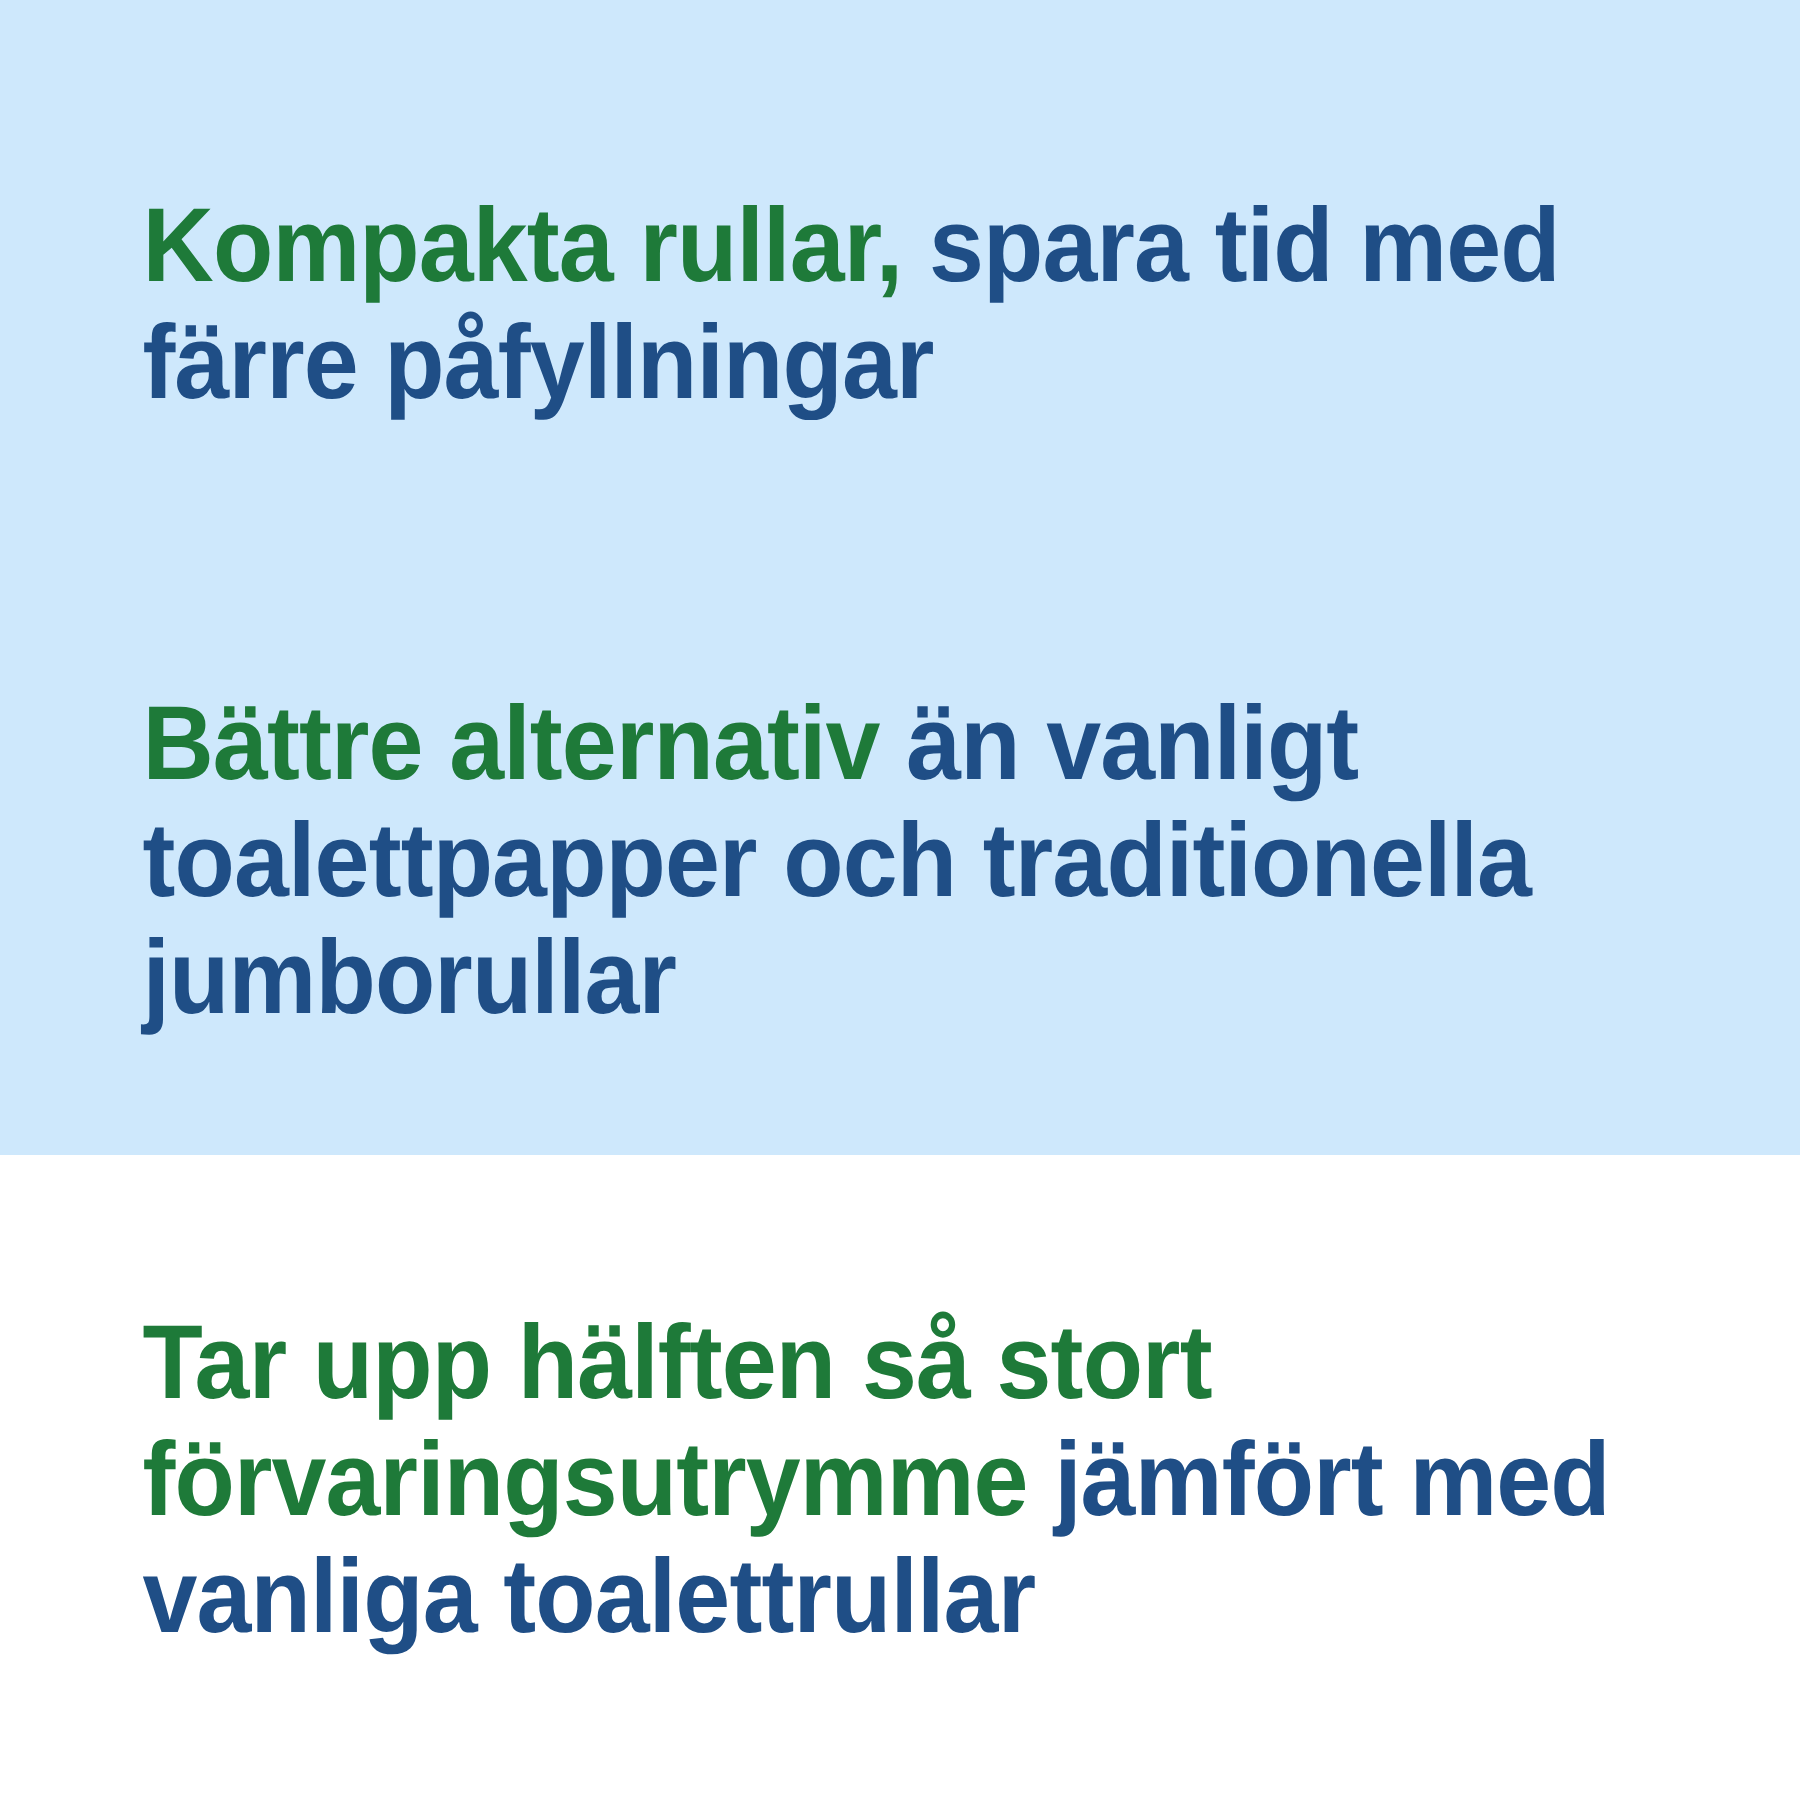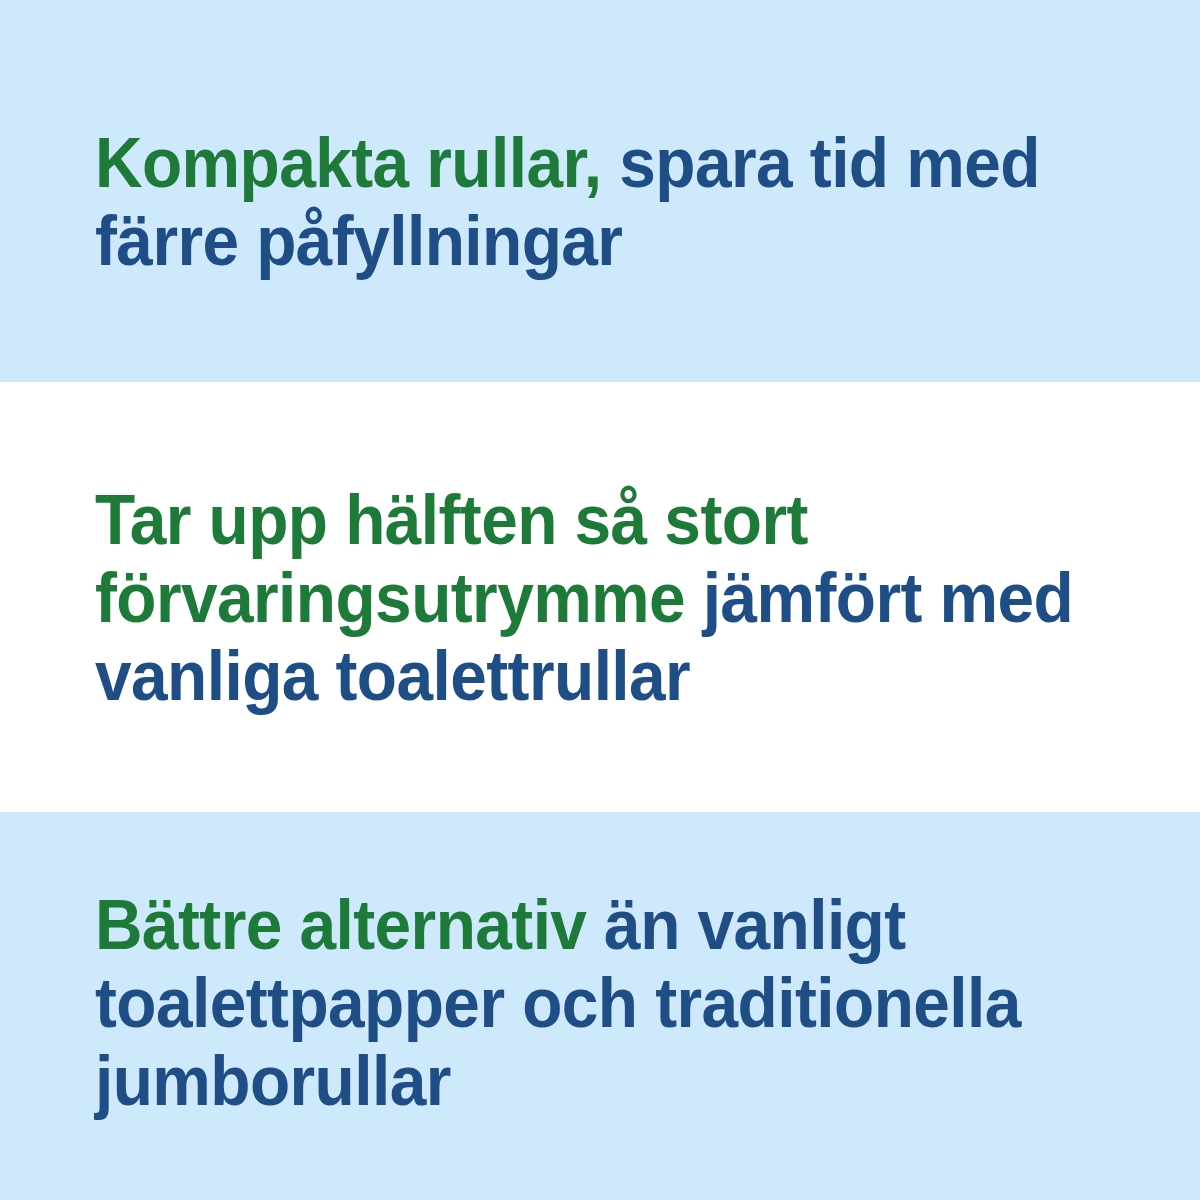--- a/index.html
+++ b/index.html
@@ -67,21 +67,21 @@
 </style>
 </head>
 <body>
 
 <div class="benefits-page">
 
   <section class="benefit-band band-1" style="background-color: rgb(206, 232, 252);">
     <h2 class="headline"><span class="seg-green">Kompakta rullar,</span><span class="seg-navy"> spara tid med färre påfyllningar</span></h2>
   </section>
 
+  <section class="benefit-band band-3" style="background-color: rgb(206, 232, 252);">
+    <h2 class="headline"><span class="seg-green">Bättre alternativ</span><span class="seg-navy"> än vanligt toalettpapper och traditionella jumborullar</span></h2>
+  </section>
+
   <section class="benefit-band band-2" style="background-color: rgb(255, 255, 255);">
     <h2 class="headline"><span class="seg-green">Tar upp hälften så stort förvaringsutrymme</span><span class="seg-navy"> jämfört med vanliga toalettrullar</span></h2>
-  </section>
-
-  <section class="benefit-band band-3" style="background-color: rgb(206, 232, 252);">
-    <h2 class="headline"><span class="seg-green">Bättre alternativ</span><span class="seg-navy"> än vanligt toalettpapper och traditionella jumborullar</span></h2>
   </section>
 
 </div>
 
 </body></html>

